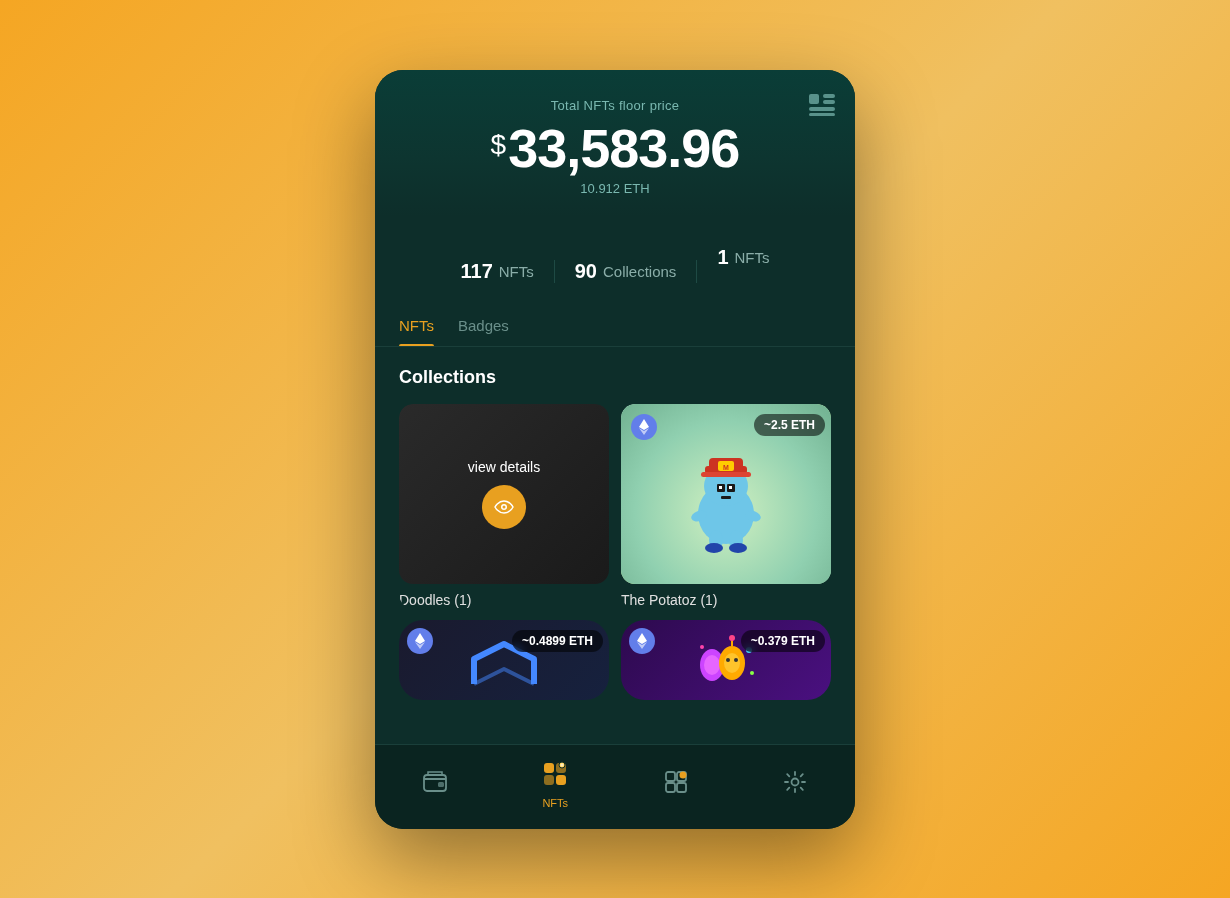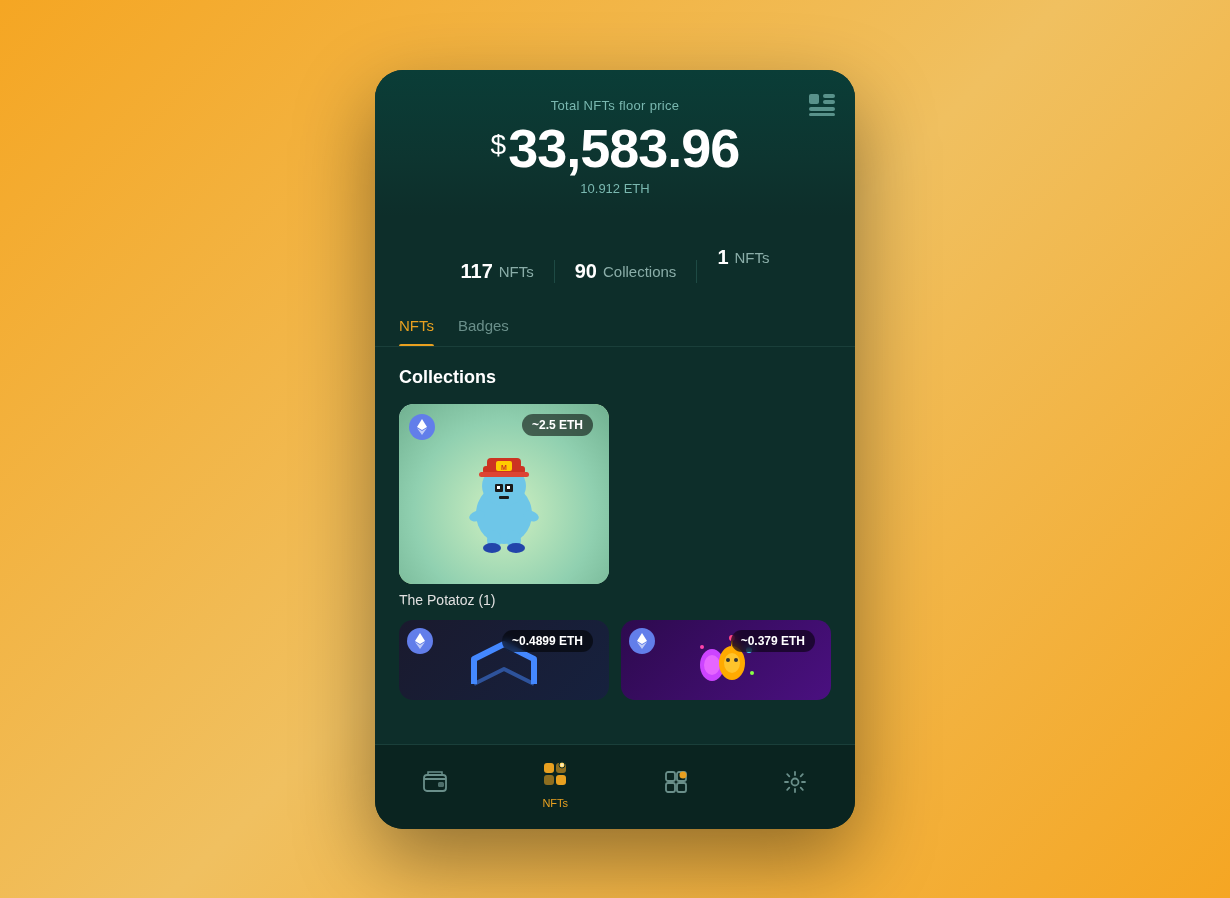--- a/index.html
+++ b/index.html
@@ -219,21 +219,21 @@
     .potatoz-bg {
       position: absolute;
       inset: 0;
       background: radial-gradient(circle at 50% 60%, #d0f0c0 0%, #90d0b0 60%, #70b090 100%);
     }
 
     
     .eth-badge {
       position: absolute;
       top: 10px;
-      right: 16px;
+      right: 6px;
       background: rgba(0,0,0,0.55);
       border-radius: 20px;
       padding: 4px 10px;
       font-size: 12px;
       font-weight: 600;
       color: #ffffff;
       display: flex;
       align-items: center;
       gap: 4px;
       backdrop-filter: blur(4px);
@@ -263,21 +263,21 @@
 
     .bottom-card {
       border-radius: 14px;
       overflow: hidden;
       cursor: pointer;
     }
 
     .bottom-card-visual {
       width: 100%;
       height: 80px;
-      border-radius: 11px;
+      border-radius: 24px;
       display: flex;
       align-items: center;
       justify-content: center;
       position: relative;
     }
 
     .maverick-bg {
       background: linear-gradient(135deg, #1a1a2e 0%, #16213e 100%);
     }
 
@@ -375,20 +375,34 @@
     </div>
   </div>
 
   <div class="main-content">
     <div class="collections-title">Collections</div>
 
     <div class="two-rows">
 
       <div class="collections-grid">
 
+        <div class="collection-card doodles-card">
+          <div class="card-visual">
+            <span class="view-details-text">view details</span>
+            <div class="eye-button">
+              <svg width="20" height="14" viewBox="0 0 20 14" fill="none">
+                <ellipse cx="10" cy="7" rx="10" ry="7" fill="none"></ellipse>
+                <path d="M1 7C1 7 4 1 10 1C16 1 19 7 19 7C19 7 16 13 10 13C4 13 1 7 1 7Z" stroke="white" stroke-width="1.5"></path>
+                <circle cx="10" cy="7" r="3" fill="white"></circle>
+                <circle cx="10" cy="7" r="1.5" fill="#e8a020"></circle>
+              </svg>
+            </div>
+          </div>
+          <div class="collection-name">Doodles (1)</div>
+        </div>
 
         <div class="collection-card potatoz-card">
           <div class="card-visual">
             <div class="potatoz-bg"></div>
 
             <div class="eth-icon-left">
               <svg width="10" height="16" viewBox="0 0 10 16" fill="white">
                 <polygon points="5,0 10,8 5,11 0,8"></polygon>
                 <polygon points="5,12 10,9 5,16 0,9" opacity="0.6"></polygon>
               </svg>

